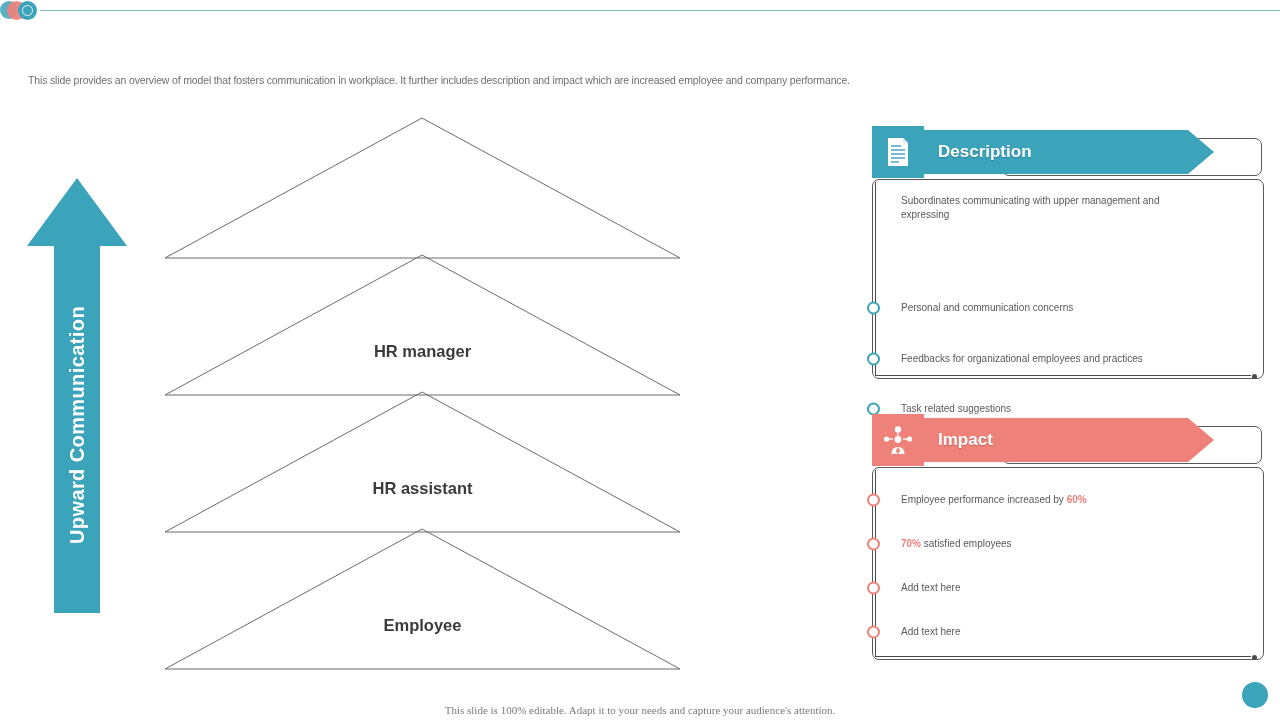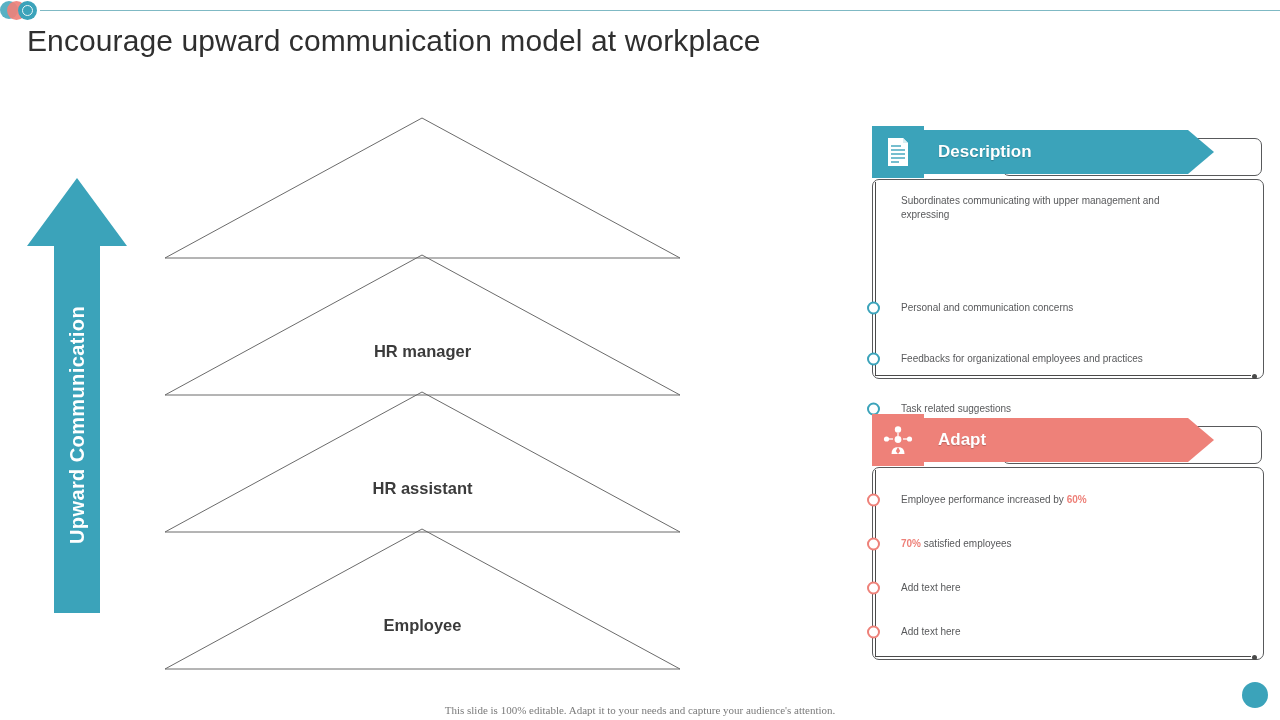--- a/index.html
+++ b/index.html
@@ -124,21 +124,21 @@
 
   <div class="top-rule"></div>
   <div class="deco-circles">
     <div class="c c1"></div>
     <div class="c c2"></div>
     <div class="c c3">
         <div class="inner"></div>
       </div>
   </div>
 
-  <div class="page-title">Encourage upward communication model at workplace</div>
+  <div class="page-subtitle">This slide provides an overview of model that fosters communication in workplace. It further includes description and impact which are increased employee and company performance.</div>
 
   <div class="arrow-wrap">
     <svg class="arrow-svg" width="100" height="435" viewBox="0 0 100 435">
       <polygon points="50,0 100,68 73,68 73,435 27,435 27,68 0,68" fill="#3ba3ba"></polygon>
     </svg>
     <div class="arrow-label">
       <span>Upward Communication</span>
     </div>
   </div>
 
@@ -200,21 +200,21 @@
           <div class="btext">Task related suggestions</div>
         </div>
       </div>
     </div>
   </div>
 
   <div class="panel panel-impact">
     <div class="banner">
       <div class="banner-outline"></div>
       <div class="banner-bar" style="background:#ee8179">
-        <span>Adapt</span>
+        <span>Impact</span>
       </div>
       <div class="banner-icon" style="background:#ee8179">
         <svg width="30" height="30" viewBox="0 0 30 30">
           <circle cx="15" cy="4.5" r="3.2" fill="#ffffff"></circle>
           <circle cx="3.5" cy="14" r="2.6" fill="#ffffff"></circle>
           <circle cx="26.5" cy="14" r="2.6" fill="#ffffff"></circle>
           <g stroke="#ffffff" stroke-width="1.3">
             <line x1="15" y1="8" x2="15" y2="11"></line>
             <line x1="6" y1="14" x2="10" y2="14"></line>
             <line x1="20" y1="14" x2="24" y2="14"></line>

